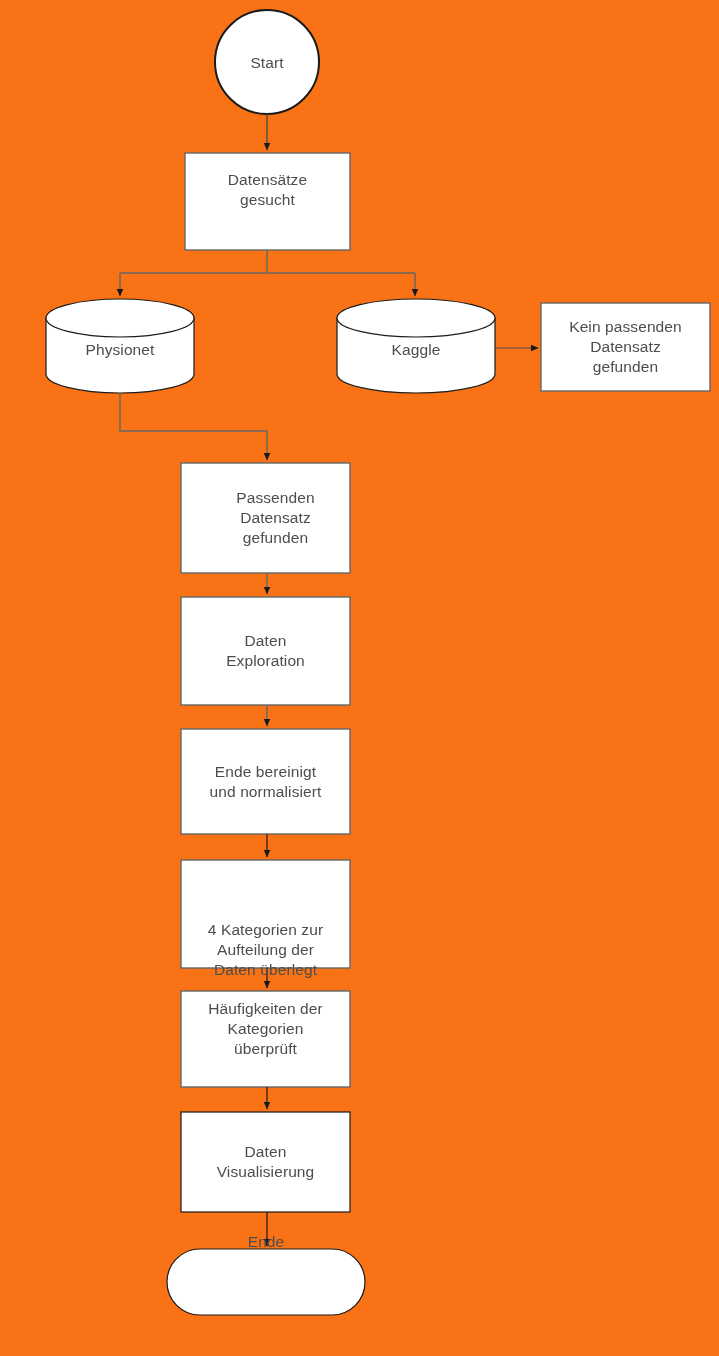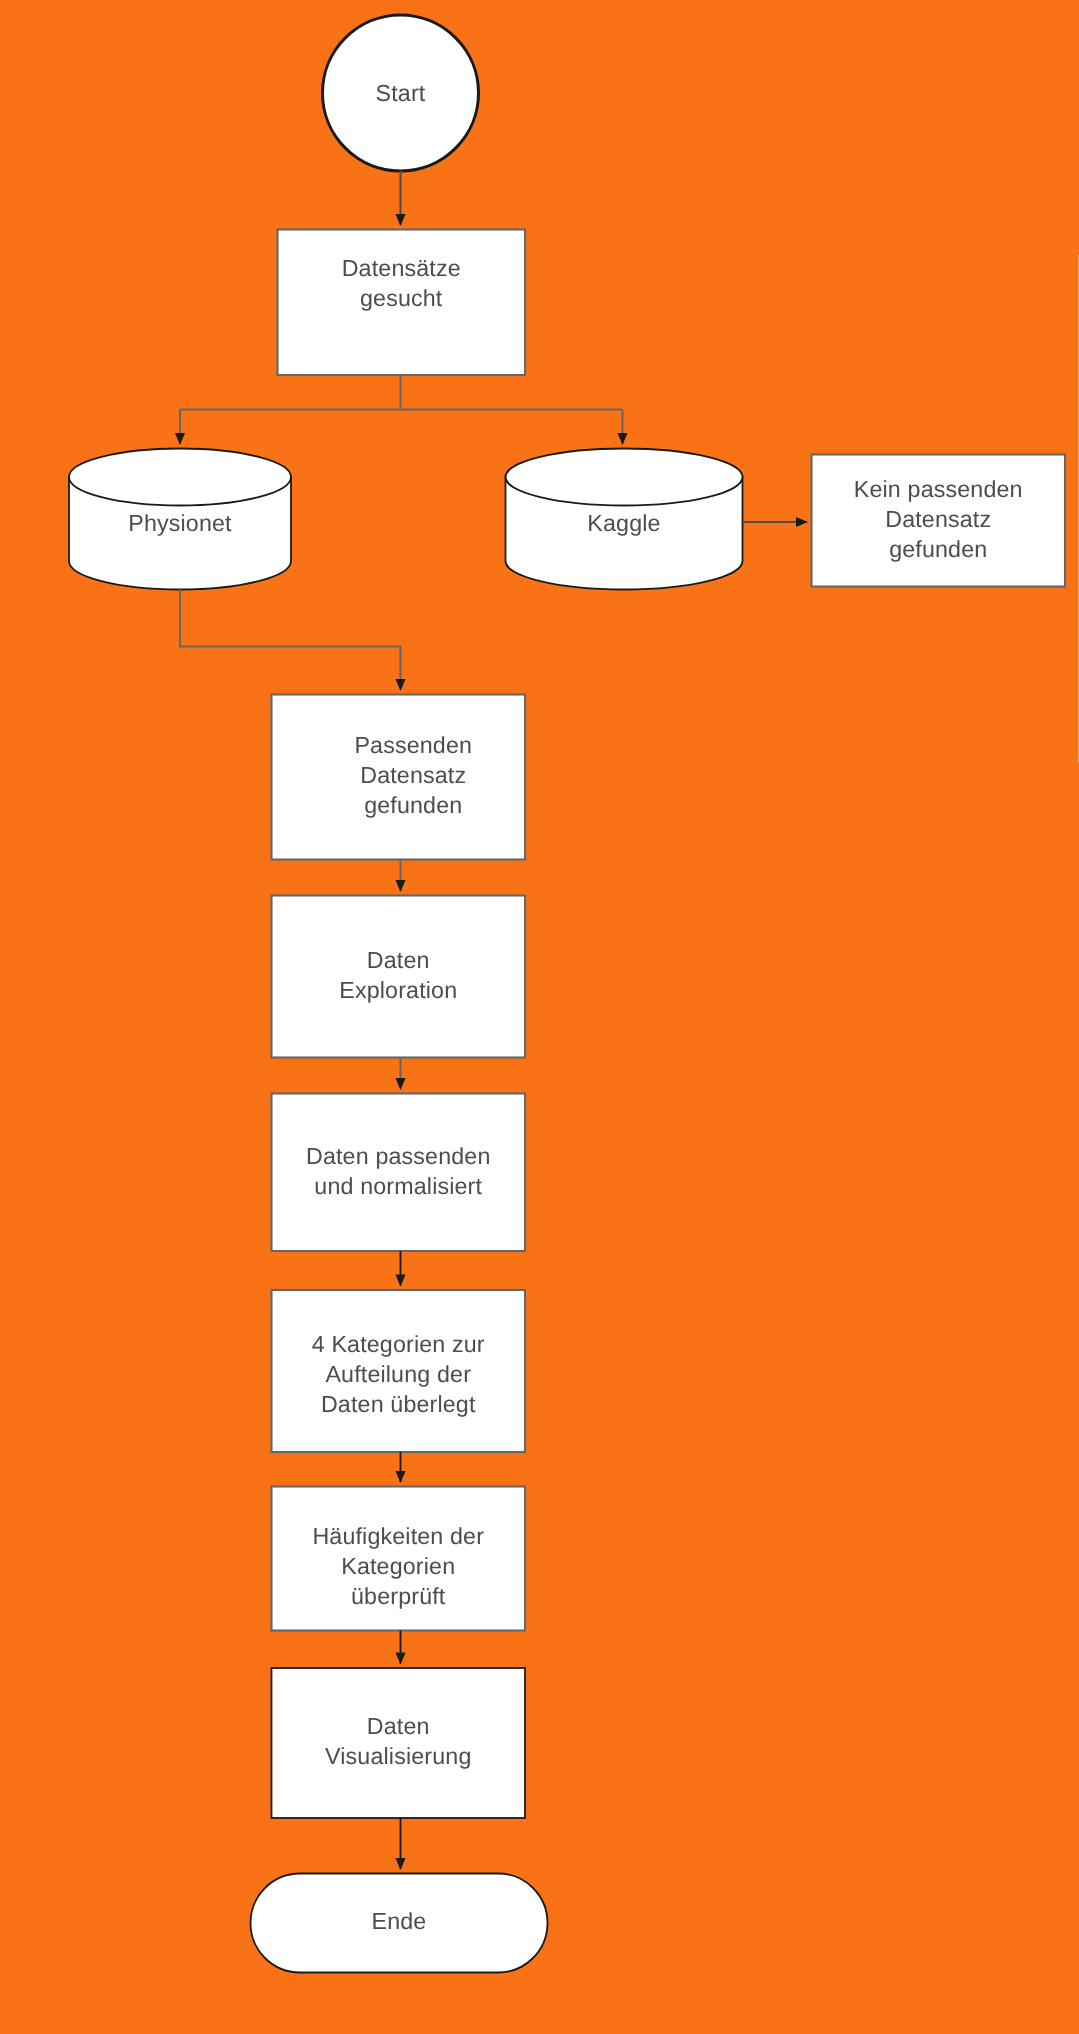--- a/index.html
+++ b/index.html
@@ -120,29 +120,29 @@
 Datensatz
 gefunden</div>
 
   <div class="node-label" style="left:181px; top:463px; width:189px; height:110px;">Passenden
 Datensatz
 gefunden</div>
 
   <div class="node-label" style="left:181px; top:597px; width:169px; height:108px;">Daten
 Exploration</div>
 
-  <div class="node-label" style="left:181px; top:729px; width:169px; height:105px;">Daten passenden
+  <div class="node-label" style="left:181px; top:729px; width:169px; height:105px;">Ende bereinigt
 und normalisiert</div>
 
-  <div class="node-label" style="left:181px; top:879px; width:169px; height:100px; align-items:flex-start; padding-top:8px; box-sizing:border-box;">4 Kategorien zur
+  <div class="node-label" style="left:181px; top:912px; width:169px; height:100px; align-items:flex-start; padding-top:8px; box-sizing:border-box;">4 Kategorien zur
 Aufteilung der
 Daten überlegt</div>
 
-  <div class="node-label" style="left:181px; top:991px; width:169px; height:92px; align-items:flex-start; padding-top:8px; box-sizing:border-box;margin-top:16px;">Häufigkeiten der
+  <div class="node-label" style="left:181px; top:991px; width:169px; height:92px; align-items:flex-start; padding-top:8px; box-sizing:border-box;">Häufigkeiten der
 Kategorien
 überprüft</div>
 
   <div class="node-label" style="left:181px; top:1112px; width:169px; height:100px;">Daten
 Visualisierung</div>
 
-  <div class="node-label" style="left:167px; top:1249px; width:198px; height:66px;">Ende</div>
+  <div class="node-label" style="left:167px; top:1209px; width:198px; height:66px;">Ende</div>
 
 </div>
 
 </body></html>

